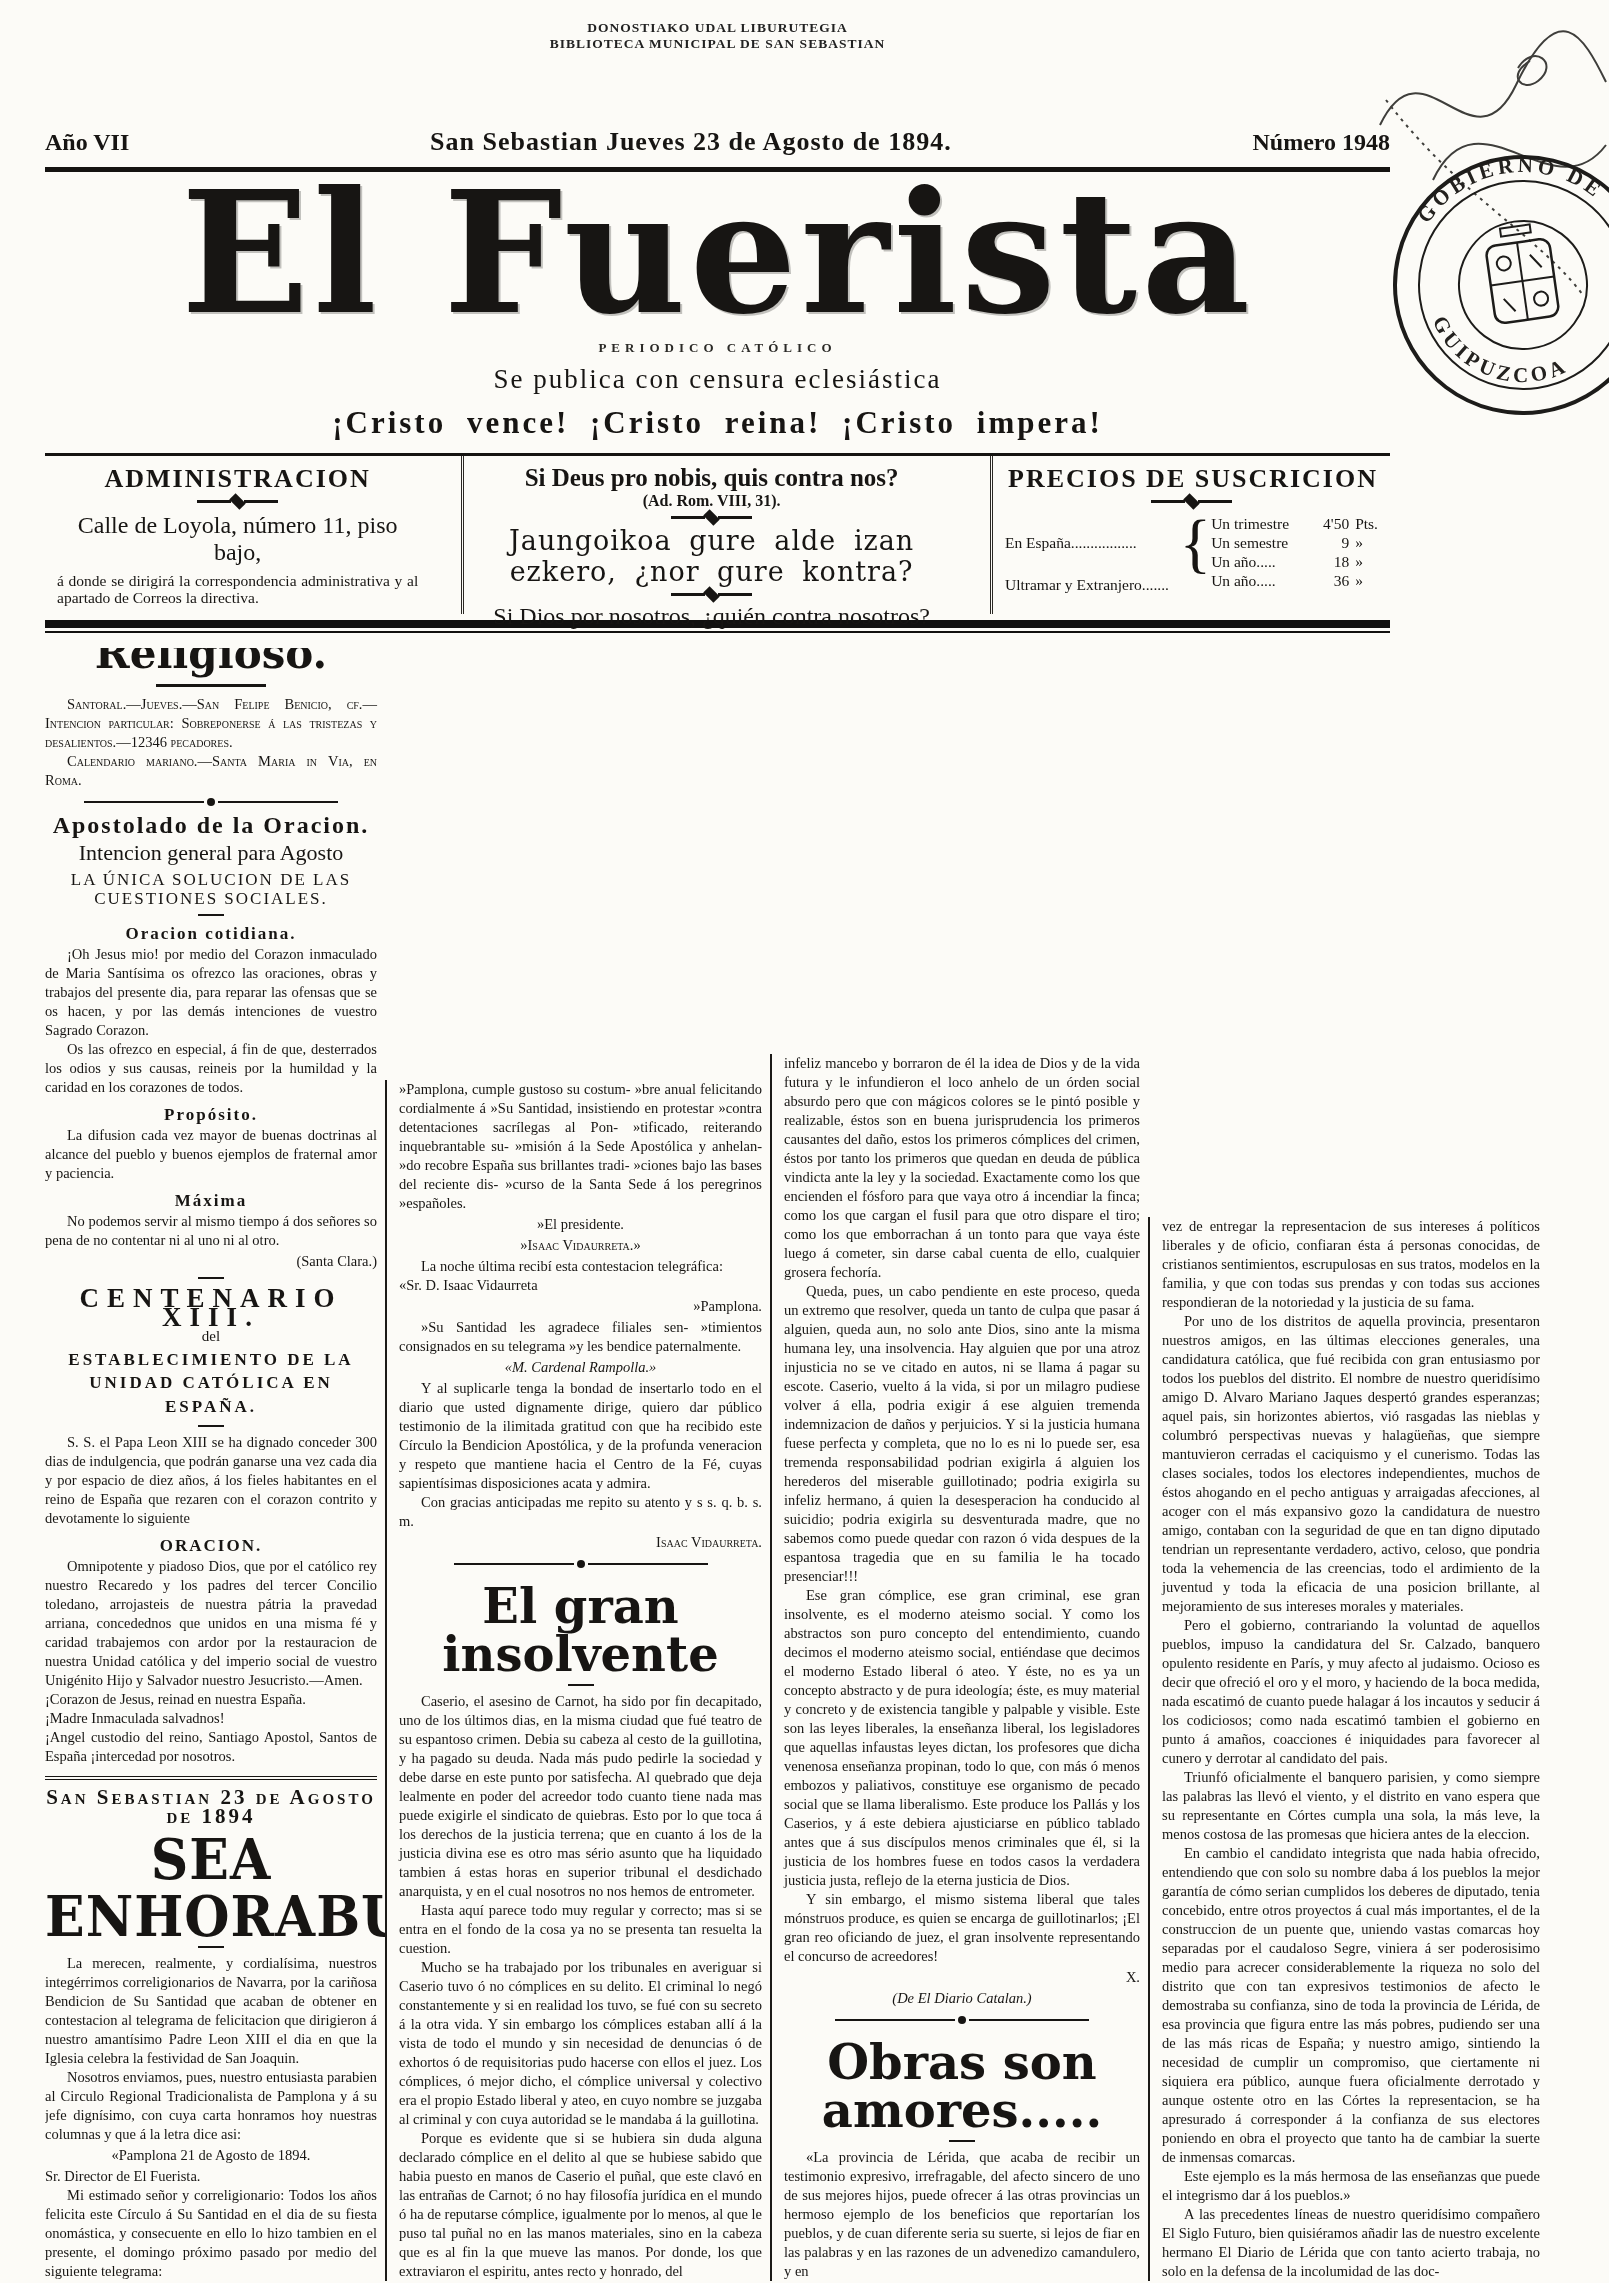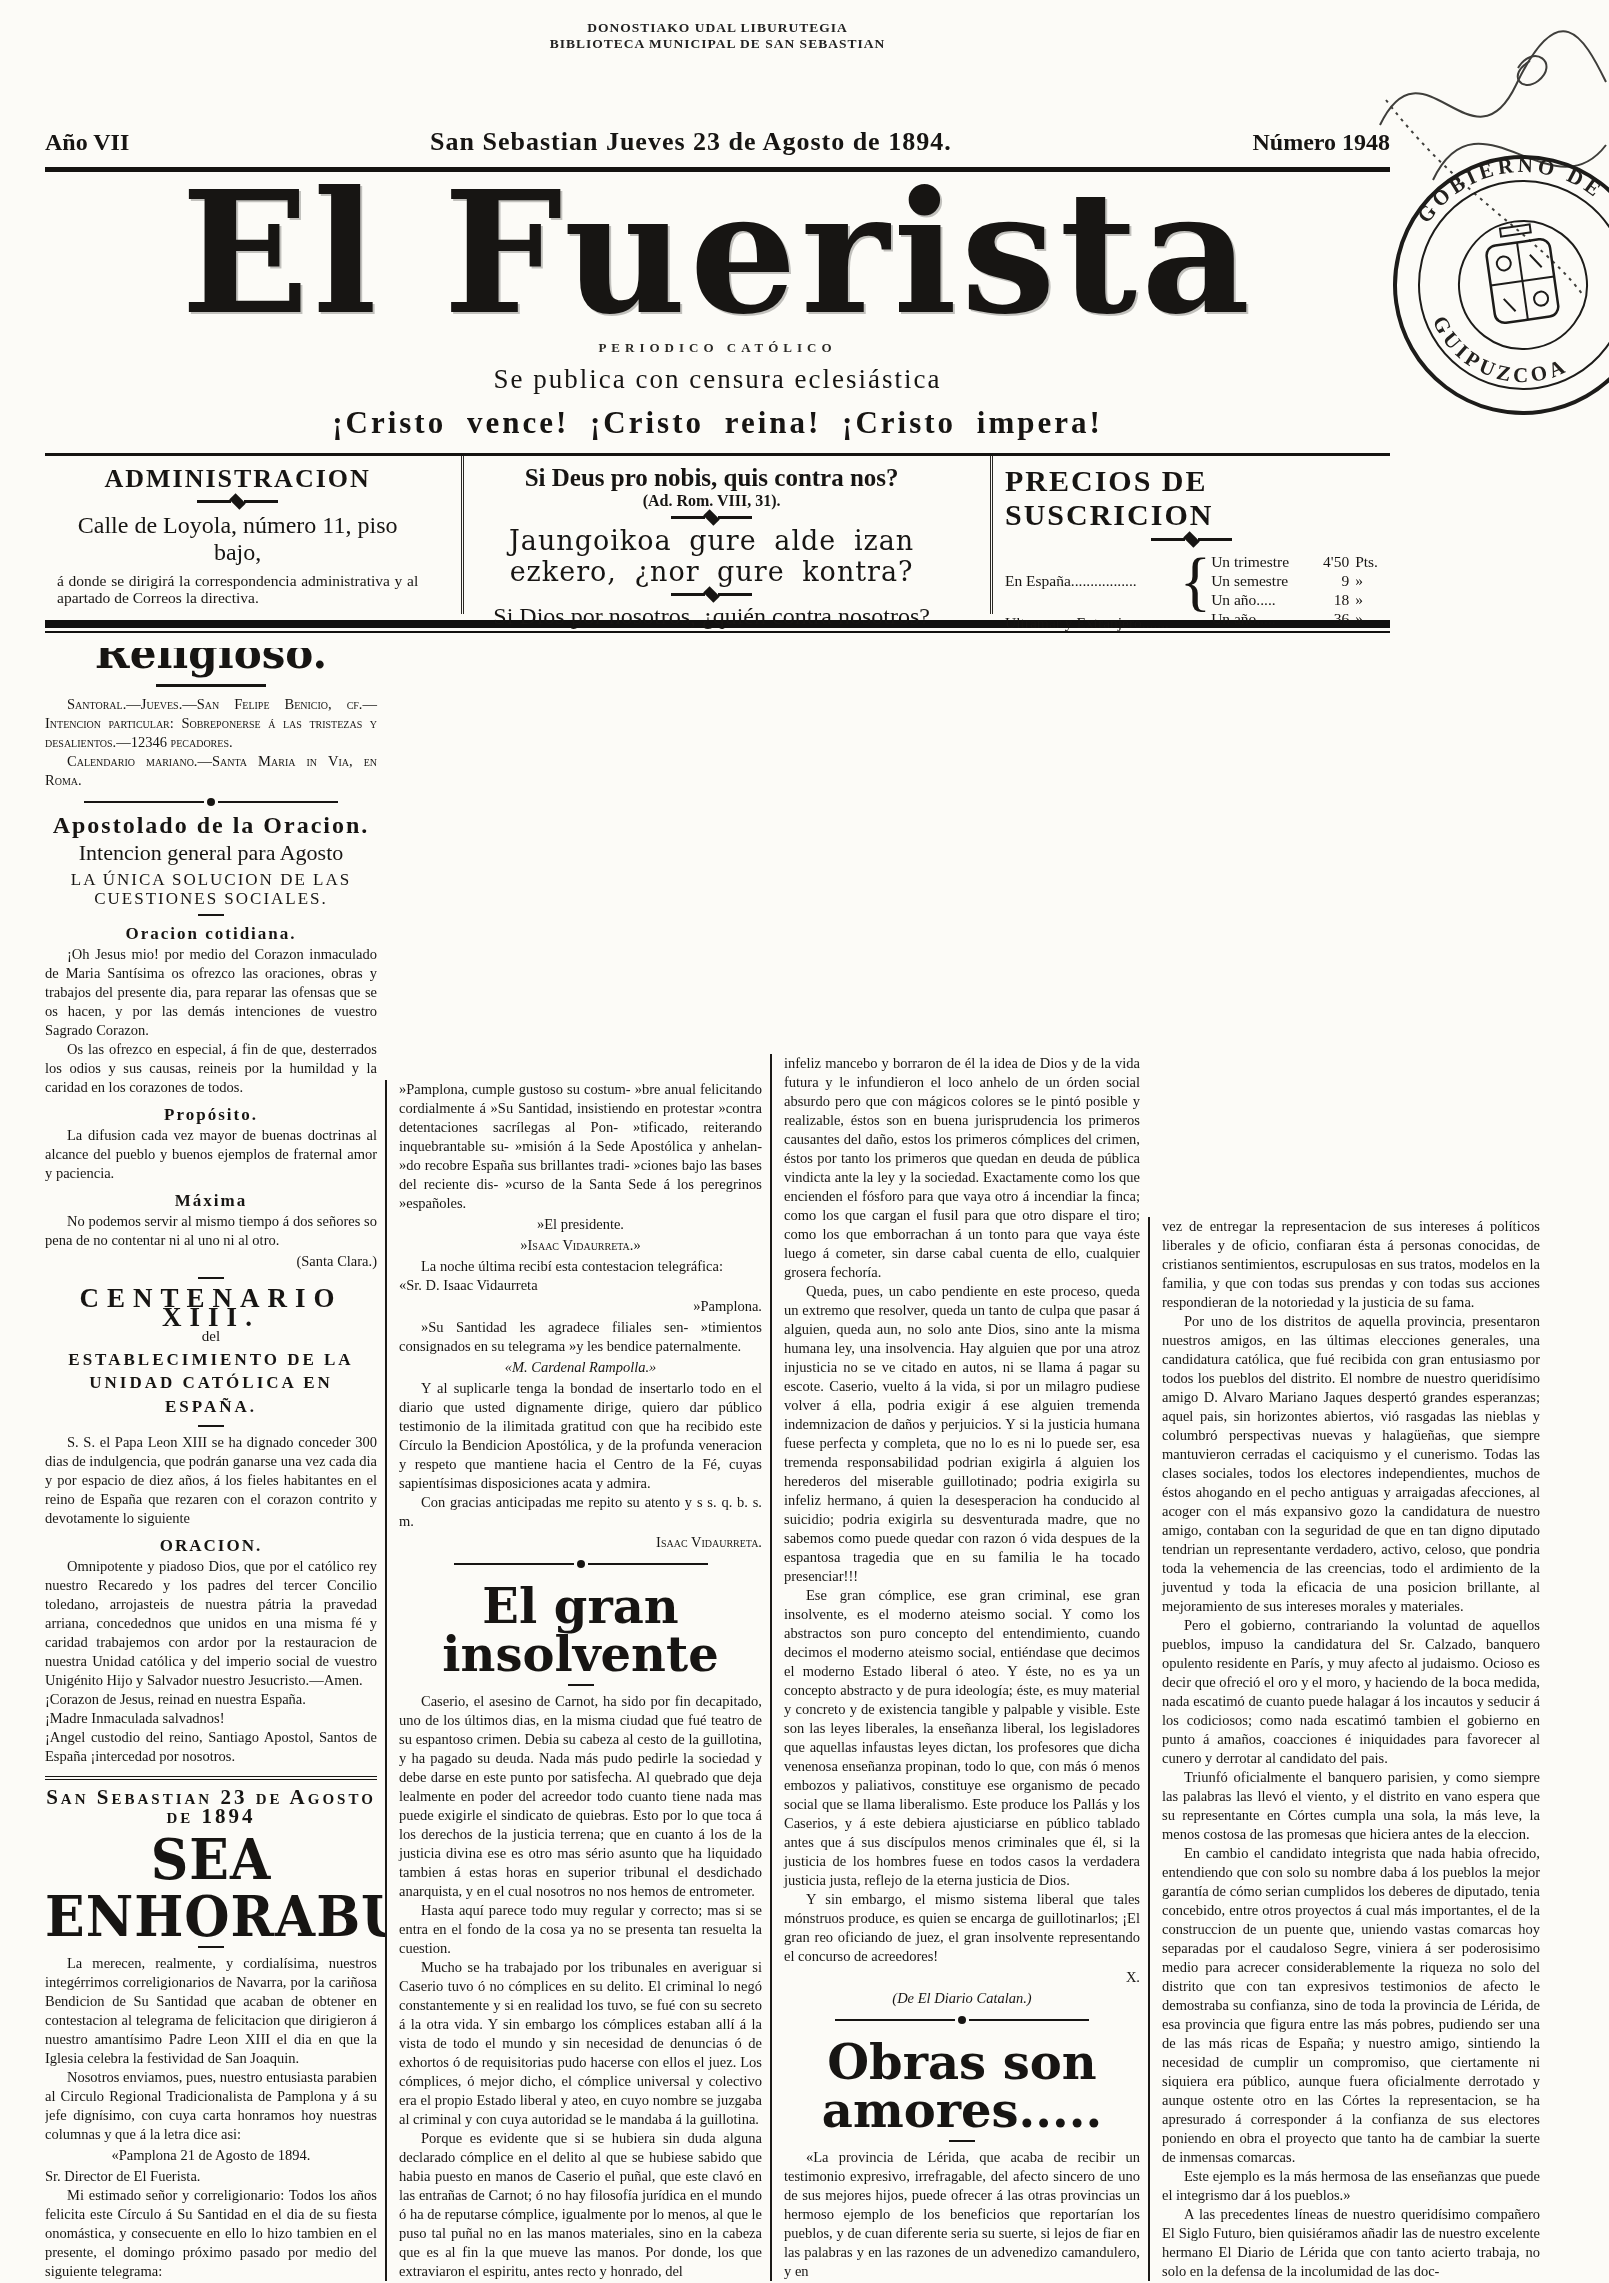--- a/index.html
+++ b/index.html
@@ -31,21 +31,21 @@
   .orn{display:flex;align-items:center;justify-content:center;margin:3px auto;}
   .orn::before,.orn::after{content:"";display:block;width:34px;height:3px;background:#171513;}
   .orn i{display:block;width:9px;height:9px;background:#171513;transform:rotate(45deg) scaleX(1.6);margin:0 2px;}
   .admin-address{font-size:24px;margin-top:6px;}
   .admin-note{font-size:15.5px;text-align:justify;margin-top:6px;line-height:1.15;}
   .motto-latin{font-size:25px;font-weight:bold;}
   .motto-ref{font-size:16px;font-weight:bold;}
   .motto-basque{font-size:27px;font-weight:normal;letter-spacing:1px;word-spacing:8px;margin-top:2px;
                 font-family:"DejaVu Serif",serif;}
   .motto-spanish{font-size:24px;margin-top:4px;}
-  .prices-title{font-size:30px;font-weight:bold;letter-spacing:2px;text-align:left;}
+  .prices-title{font-size:26px;font-weight:bold;letter-spacing:2px;text-align:right;}
   .prices-body{display:flex;font-size:15.5px;margin-top:8px;}
   .pcol-left{display:flex;flex-direction:column;width:190px;}
   .p-spain{margin-top:20px;}
   .p-foreign{margin-top:24px;}
   .brace{font-size:66px;line-height:62px;font-weight:normal;margin-top:-2px;}
   .pcol-right{display:flex;flex-direction:column;}
   .prow{display:flex;line-height:19px;}
   .prow .term{width:104px;}
   .prow .val{width:34px;text-align:right;padding-right:6px;}
   .rule-heavy{border:0;border-top:8px solid #121110;border-bottom:2px solid #121110;height:3px;margin:6px 0 0 0;}

